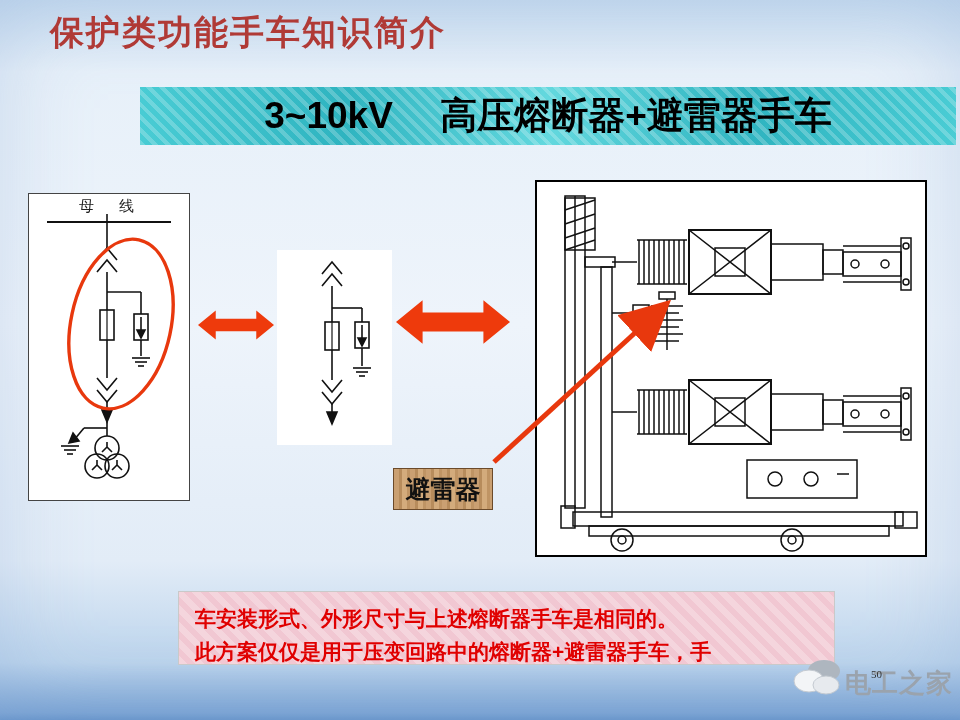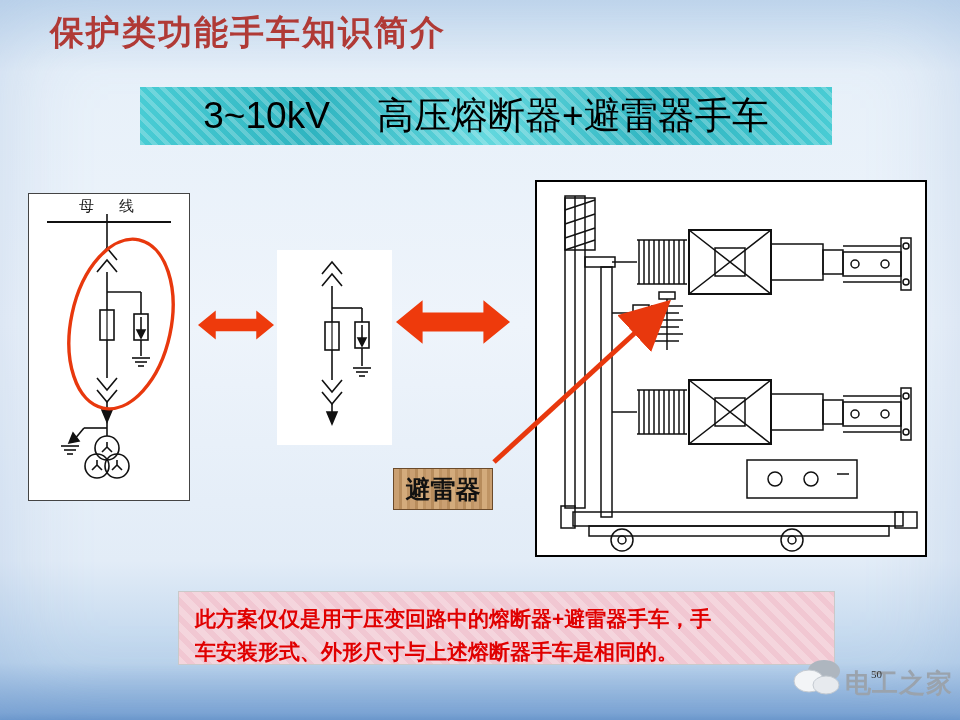--- a/index.html
+++ b/index.html
@@ -8,23 +8,23 @@
   .slide {
     position:relative; width:960px; height:720px; overflow:hidden;
     background:linear-gradient(180deg,#c9ddf0 0%,#e7f0f9 10%,#eef4fb 45%,#e2ecf7 78%,#bcd4ec 92%,#7ba4d4 99%,#6795cb 100%);
     box-shadow:inset 0 0 90px rgba(130,165,210,.32);
   }
   .abs { position:absolute; }
   .title {
     left:38px; top:10px; font-size:34px; font-weight:bold; color:#b03a36; letter-spacing:2px;margin-left:12px;
   }
   .banner {
-    left:140px; top:87px; width:692px; height:58px;
+    left:140px; top:87px; width:816px; height:58px;
     display:flex; align-items:center; justify-content:center;
-    font-size:37px; font-weight:normal; color:#000; white-space:nowrap;
+    font-size:37px; font-weight:bold; color:#000; white-space:nowrap;
     background:
       repeating-linear-gradient(45deg, rgba(255,255,255,.22) 0 4px, rgba(255,255,255,0) 4px 9px),
       linear-gradient(90deg,#49ccd4,#2fb4c0 25%,#63d8de 50%,#2fb4c0 75%,#49ccd4);
   }
   .diagram-box-left {
     left:28px; top:193px; width:162px; height:308px; background:#fff; border:1px solid #444;
   }
   .bus-label {
     position:absolute; top:3px; left:0; width:100%; text-align:center;
     font-size:15px; color:#222; letter-spacing:5px;
@@ -224,22 +224,22 @@
       <marker id="ah" markerWidth="10" markerHeight="10" refX="7" refY="5" orient="auto">
         <path d="M0 0L10 5L0 10Z" fill="#e8380d"></path>
       </marker>
     </defs>
     <line x1="16" y1="170" x2="182" y2="18" stroke="#e8380d" stroke-width="5" marker-end="url(#ah)"></line>
   </svg>
 
   <div class="abs arrester-label">避雷器</div>
 
   <div class="abs note-box">
+    <div>车安装形式、外形尺寸与上述熔断器手车是相同的。</div>
     <div>此方案仅仅是用于压变回路中的熔断器+避雷器手车，手</div>
-    <div>车安装形式、外形尺寸与上述熔断器手车是相同的。</div>
   </div>
 
   <svg class="abs" style="left:788px;top:654px;" width="58" height="46" viewBox="0 0 58 46">
     <ellipse cx="36" cy="17" rx="16" ry="11" fill="#aeb6bf"></ellipse>
     <ellipse cx="21" cy="27" rx="15" ry="11" fill="#f3f5f7" stroke="#c4cad1"></ellipse>
     <ellipse cx="38" cy="31" rx="13" ry="9" fill="#e7eaee" stroke="#c4cad1"></ellipse>
   </svg>
   <div class="abs logo-text">电工之家</div>
   <div class="abs page-number">50</div>
 

